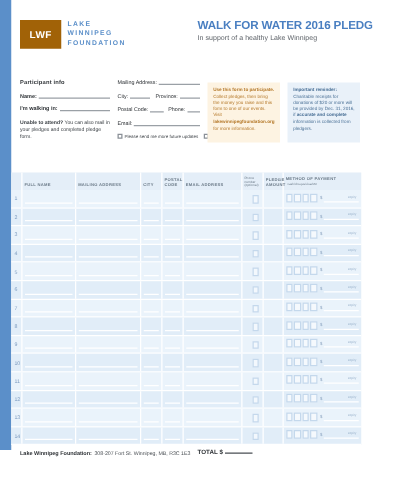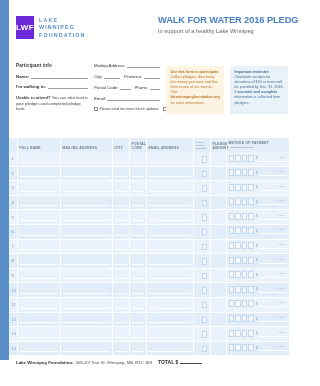--- a/index.html
+++ b/index.html
@@ -21,22 +21,22 @@
     width: 9px; height: 360px;
     background: #5b8fc9;
   }
   
   .header {
     position: absolute; left: 16px; top: 13px;
     width: 272px; height: 40px;
   }
   .logo-wrap { position: absolute; left: 0; top: 3px; display: flex; align-items: flex-start; }
   .logo-box {
-    width: 18px; height: 23px;
-    background: #6d28d9;
+    width: 33px; height: 23px;
+    background: #a16207;
     display: flex; align-items: center; justify-content: center;
     color: #ffffff; font-size: 8px; font-weight: bold; letter-spacing: .3px;
   }
   .logo-text {
     margin-left: 5px;
     color: #5b8fc9;
     font-size: 5.4px; font-weight: bold;
     letter-spacing: 1.1px; line-height: 7.4px;
     padding-top: 1px;
   }

